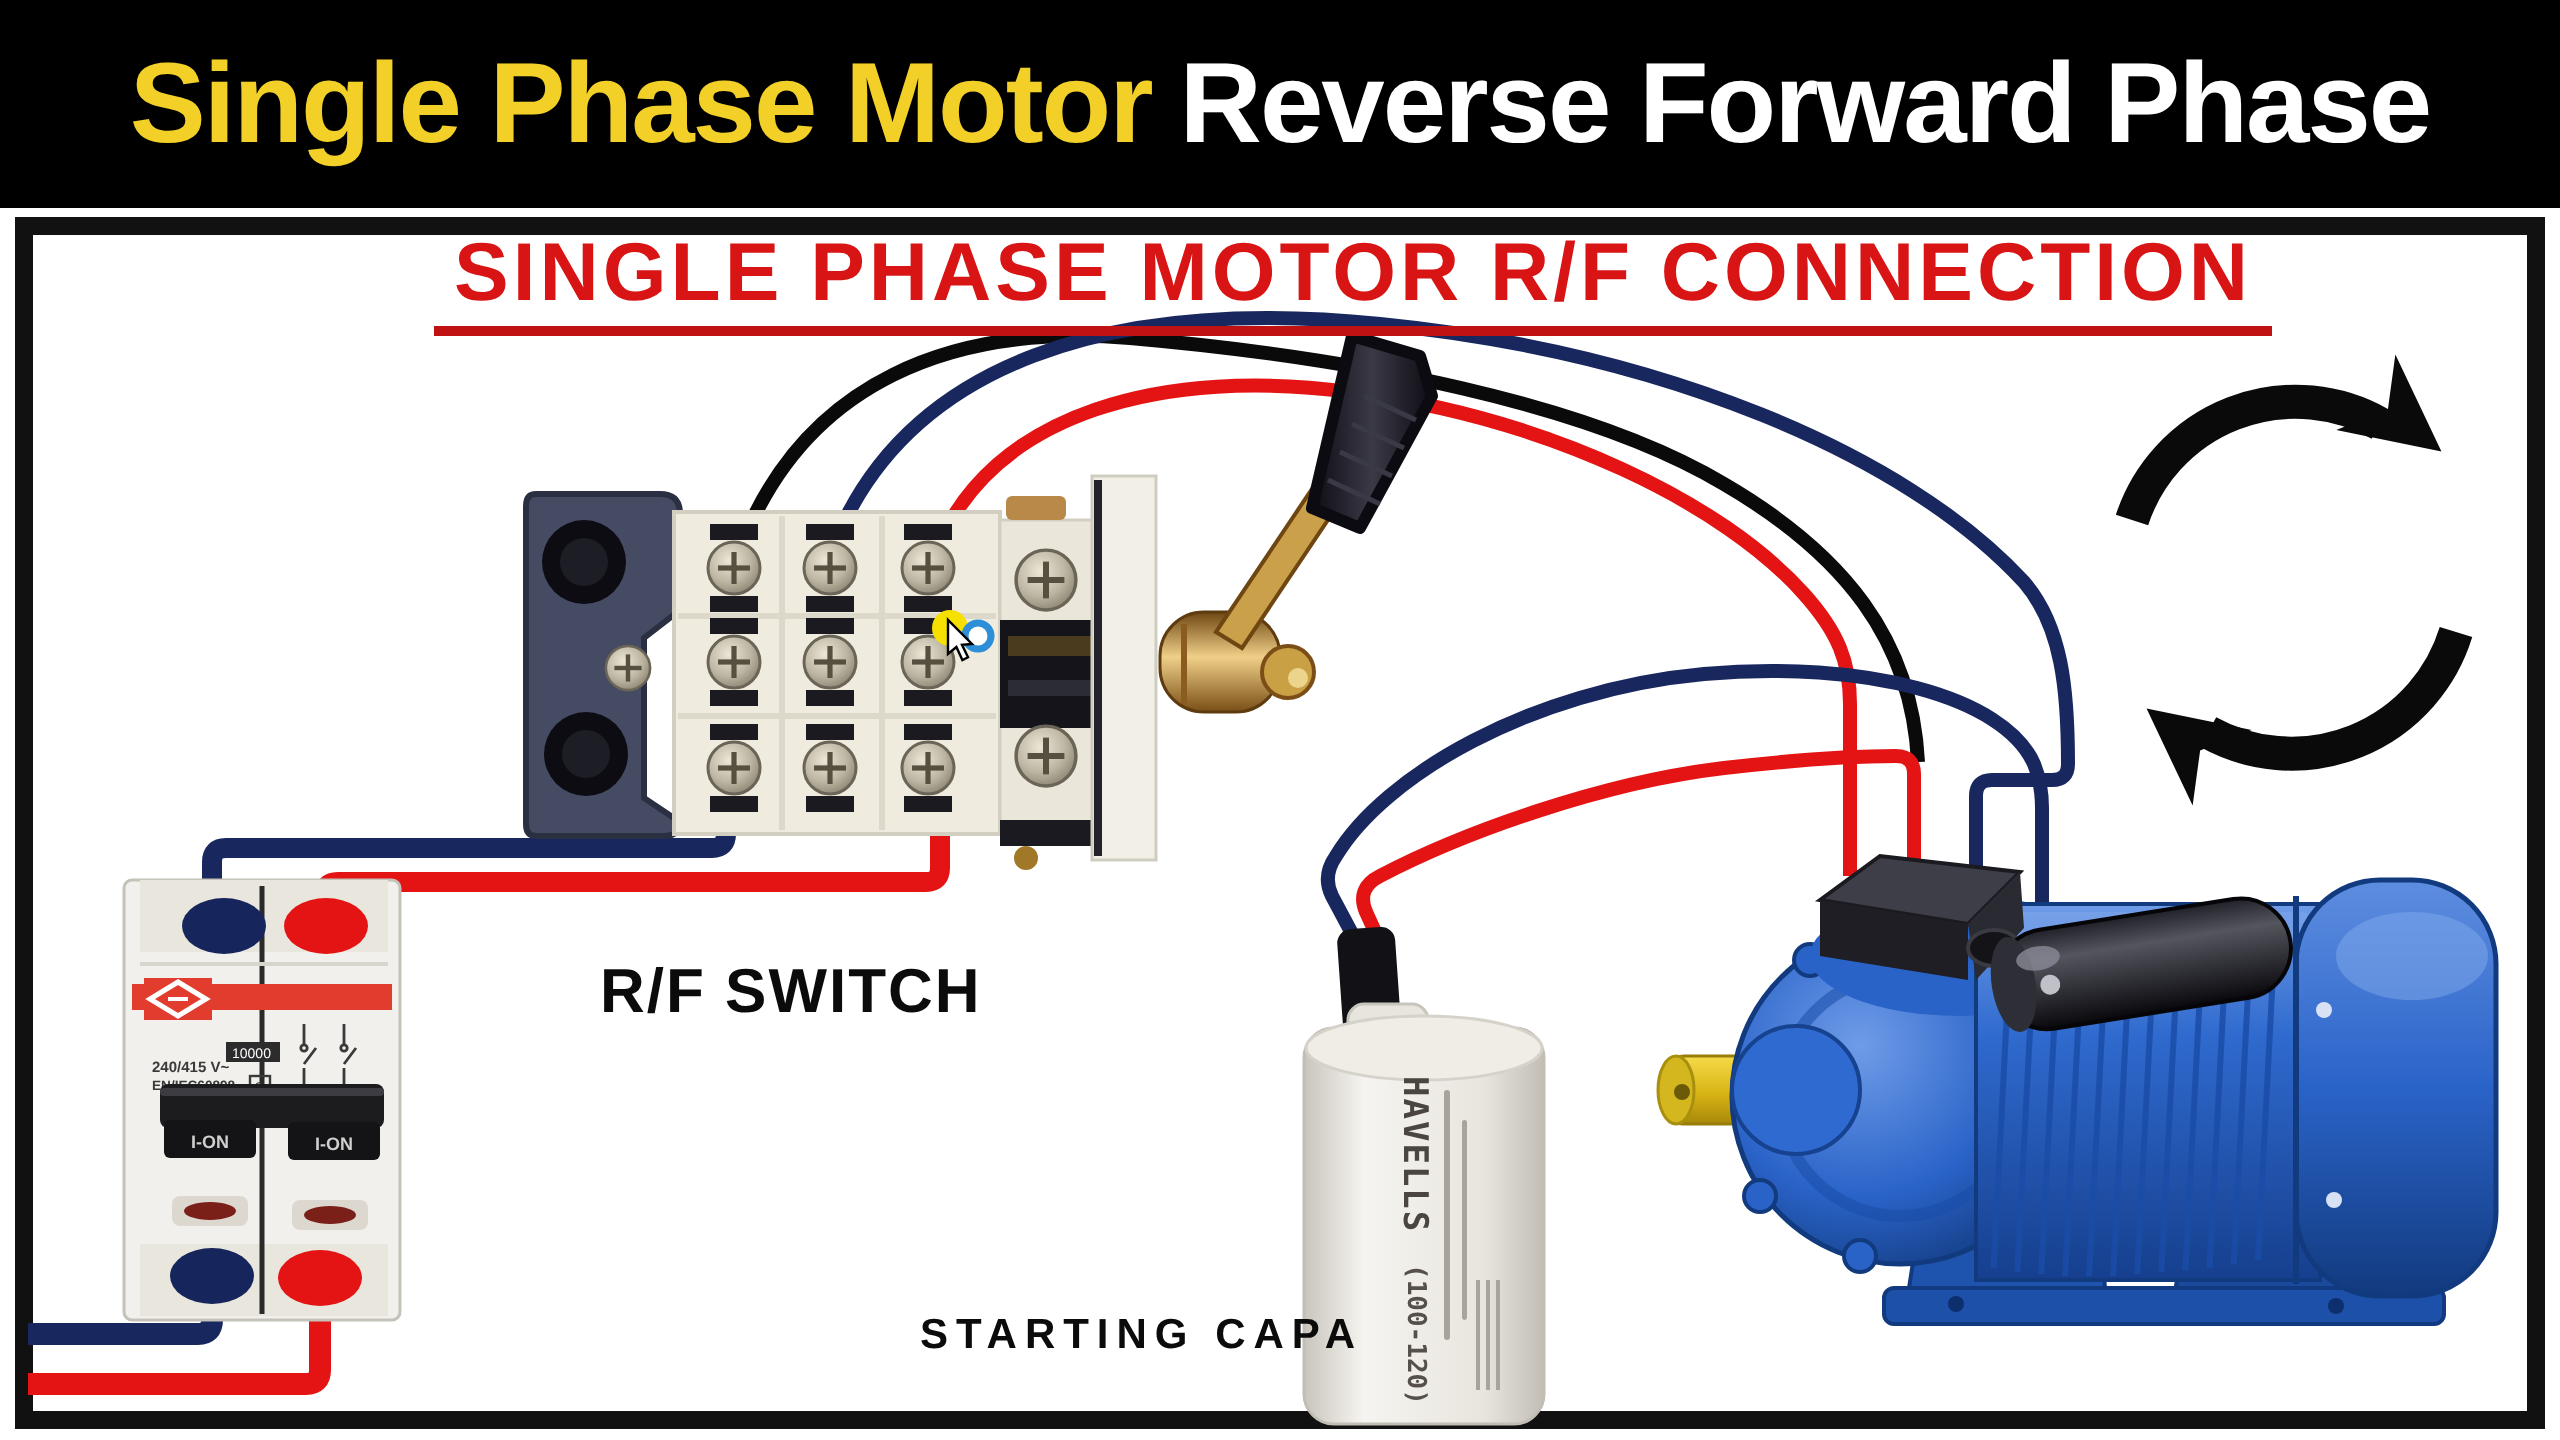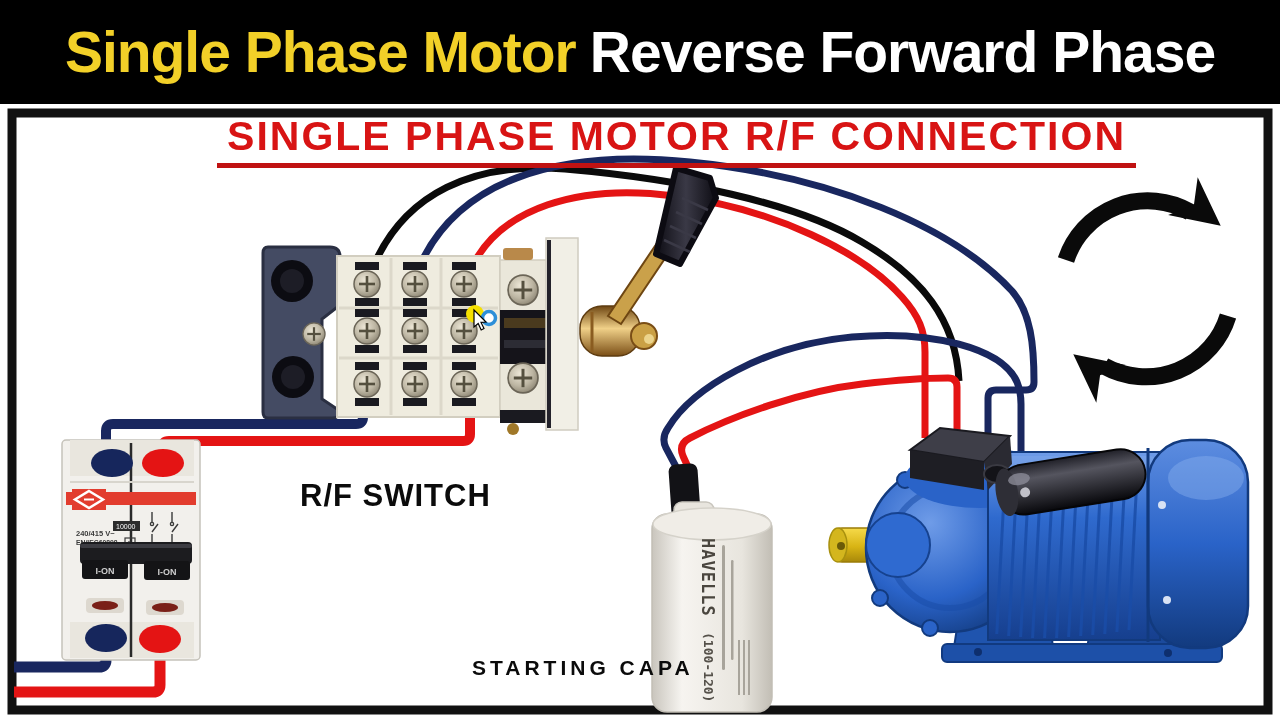--- a/index.html
+++ b/index.html
@@ -8,21 +8,21 @@
   .banner{position:absolute;left:0;top:0;width:1280px;height:104px;background:#000000;
           display:flex;align-items:center;justify-content:center;white-space:nowrap;
           font-weight:bold;font-size:57px;letter-spacing:-1px;transform-origin:center;}
   .banner .hl{color:#f2d028;padding-right:14px;}
   .banner .rest{color:#ffffff;}
   .headline{position:absolute;left:0;top:113px;width:1136px;text-align:right;z-index:5;}
   .headline span{display:inline-block;color:#d81414;font-weight:bold;font-size:41px;
           letter-spacing:2px;border-bottom:5px solid #c01212;padding:0 10px 3px 10px;}
   .lbl{position:absolute;color:#0b0b0b;font-weight:bold;z-index:5;}
   .lbl-switch{left:300px;top:450px;font-size:31px;letter-spacing:1px;margin-top:28px;}
-  .lbl-cap{left:472px;top:656px;font-size:21px;letter-spacing:4px;}
+  .lbl-cap{left:460px;top:656px;font-size:21px;letter-spacing:4px;}
   svg{position:absolute;left:0;top:0;}
   text{font-family:"Liberation Sans", sans-serif;}
   .capprint{font-family:"DejaVu Sans Mono", monospace;}
 </style>
 </head>
 <body>
 
 <div class="stage">
 
   <div class="banner">

